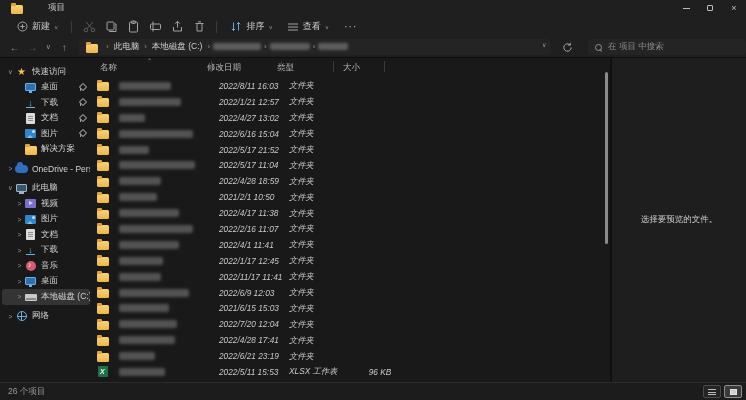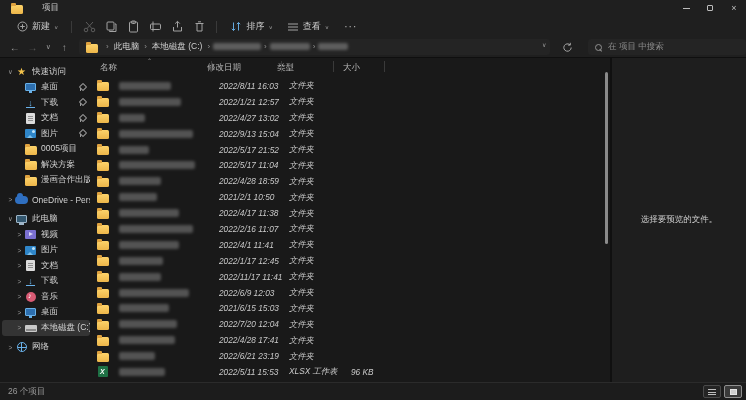--- a/index.html
+++ b/index.html
@@ -4,21 +4,21 @@
 <style>
   * { margin:0; padding:0; box-sizing:border-box; }
   html,body { width:746px; height:400px; overflow:hidden; }
   body {
     font-family:"Liberation Sans","DejaVu Sans",sans-serif;
     background:#1b1b1b; color:#d6d6d6; font-size:9px;
     position:relative; -webkit-font-smoothing:antialiased;
   }
   
   .titlebar { position:absolute; left:0; top:0; width:746px; height:16px; background:#1f1f1f; display:flex; align-items:center; }
-  .tab { display:flex; align-items:center; gap:15px; padding:0 10px; height:16px; }
+  .tab { display:flex; align-items:center; gap:21px; padding:0 10px; height:16px; }
   .tab-title { font-size:8.5px; color:#cfcfcf; filter:blur(.6px); }
   .wincontrols { position:absolute; right:0; top:0; height:16px; display:flex; }
   .winbtn { width:24px; height:16px; display:flex; align-items:center; justify-content:center; color:#bdbdbd; }
   .glyph-min { width:7px; height:1px; background:#bdbdbd; }
   .glyph-max { width:6px; height:6px; border:1px solid #bdbdbd; border-radius:1px; }
   .glyph-close { font-size:9px; line-height:1; }
   
   .toolbar { position:absolute; left:0; top:16px; width:746px; height:21px; background:#1f1f1f; display:flex; align-items:center; }
   .tbtn { display:flex; align-items:center; gap:4px; padding:0 7px; height:18px; border-radius:3px; color:#d2d2d2; }
   .tbtn.new { margin-left:10px; }
@@ -89,21 +89,21 @@
   .filelist { position:absolute; left:92px; top:58px; width:518px; height:324px; background:#191919; }
   .col-header { position:absolute; left:0; top:2px; width:518px; height:16px; display:flex; align-items:center; color:#b9b9b9; font-size:8.5px; }
   .colsep { position:absolute; top:3px; width:1px; height:11px; background:#3a3a3a; }
   .sort-caret { position:absolute; left:55px; top:-3px; color:#9a9a9a; font-size:6px; }
   .rows { position:absolute; left:0; top:20px; width:512px;font-style:italic; }
   .frow { display:flex; align-items:center; height:15.9px; padding-left:4px; }
   .frow .name { width:119px; display:flex; align-items:center; gap:6px; }
   .frow .blur { height:8px; border-radius:2px; background:#8d8d8d; filter:blur(1.7px); opacity:.5; }
   .frow .date { width:70px; color:#c9c9c9; font-size:8.3px; white-space:nowrap; padding-left:4px; }
   .frow .type { width:66px; color:#c9c9c9; font-size:8.3px; padding-left:4px; }
-  .frow .size { width:58px; color:#c9c9c9; font-size:8.3px; text-align:left; }
+  .frow .size { width:58px; color:#c9c9c9; font-size:8.3px; text-align:center; }
   .vscroll { position:absolute; right:2px; top:14px; width:3px; height:230px; background:transparent; }
   .vthumb { position:absolute; left:0; top:0; width:3px; height:172px; border-radius:2px; background:#8b8b8b; }
   
   .pv-divider { position:absolute; left:610px; top:58px; width:2px; height:324px; background:#101010; }
   .preview { position:absolute; left:612px; top:58px; width:134px; height:324px; background:#1e1e1e; display:flex; align-items:center; justify-content:center; }
   .pv-text { color:#cfcfcf; font-size:8.5px; }
   
   .statusbar { position:absolute; left:0; top:382px; width:746px; height:18px; background:#1c1c1c; border-top:1px solid #2b2b2b; display:flex; align-items:center; }
   .status-count { margin-left:8px; color:#9a9a9a; font-size:8.5px; }
   .viewtoggles { position:absolute; right:4px; top:2px; display:flex; gap:3px; }
@@ -271,37 +271,21 @@
       </span>
       <span class="side-label">图片</span>
       <span class="side-pin"></span>
     </div>
     <div class="side-item">
       <span class="side-ind"></span>
       <span class="side-chev"></span>
       <span class="side-icon">
         <span class="i-folder"></span>
       </span>
-      <span class="side-label">0005项目</span>
-    </div>
-    <div class="side-item">
-      <span class="side-ind"></span>
-      <span class="side-chev"></span>
-      <span class="side-icon">
-        <span class="i-folder"></span>
-      </span>
       <span class="side-label">解决方案</span>
-    </div>
-    <div class="side-item">
-      <span class="side-ind"></span>
-      <span class="side-chev"></span>
-      <span class="side-icon">
-        <span class="i-folder"></span>
-      </span>
-      <span class="side-label">漫画合作出版</span>
     </div>
     <div class="side-item gap">
       <span class="side-chev">&gt;</span>
       <span class="side-icon">
         <span class="i-cloud cloud-onedrive"></span>
       </span>
       <span class="side-label">OneDrive - Persona</span>
     </div>
     <div class="side-item gap">
       <span class="side-chev">∨</span>
@@ -421,21 +405,21 @@
         <div class="type">文件夹</div>
         <div class="size"></div>
       </div>
       <div class="frow">
         <div class="name">
           <span class="side-icon">
             <span class="i-folder"></span>
           </span>
           <span class="blur" style="width: 74px;"></span>
         </div>
-        <div class="date">2022/9/13 15:04</div>
+        <div class="date">2022/6/16 15:04</div>
         <div class="type">文件夹</div>
         <div class="size"></div>
       </div>
       <div class="frow">
         <div class="name">
           <span class="side-icon">
             <span class="i-folder"></span>
           </span>
           <span class="blur" style="width: 30px;"></span>
         </div>

